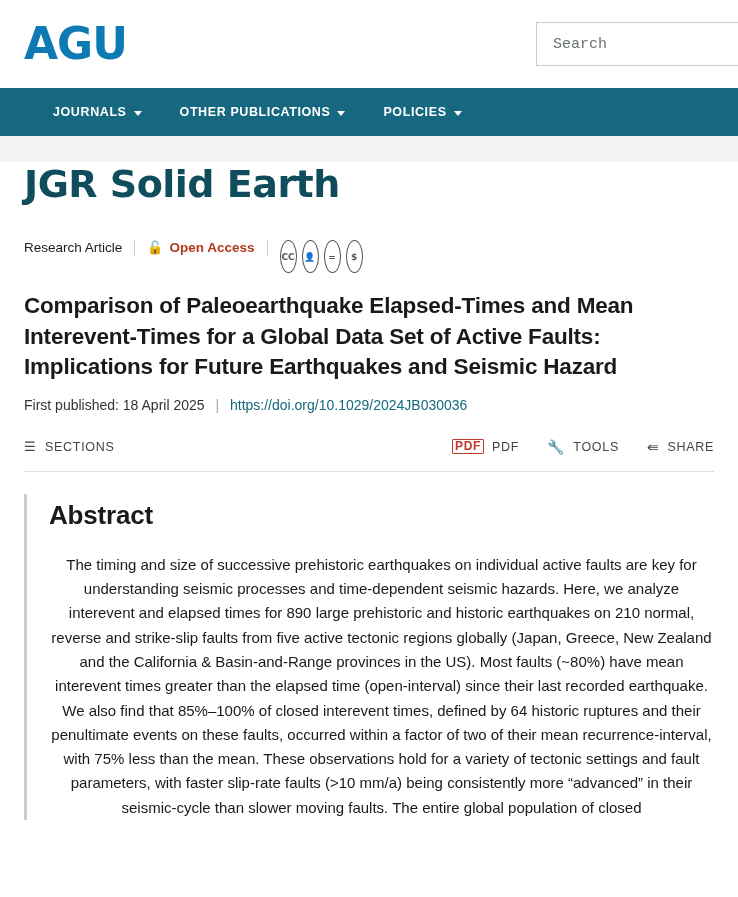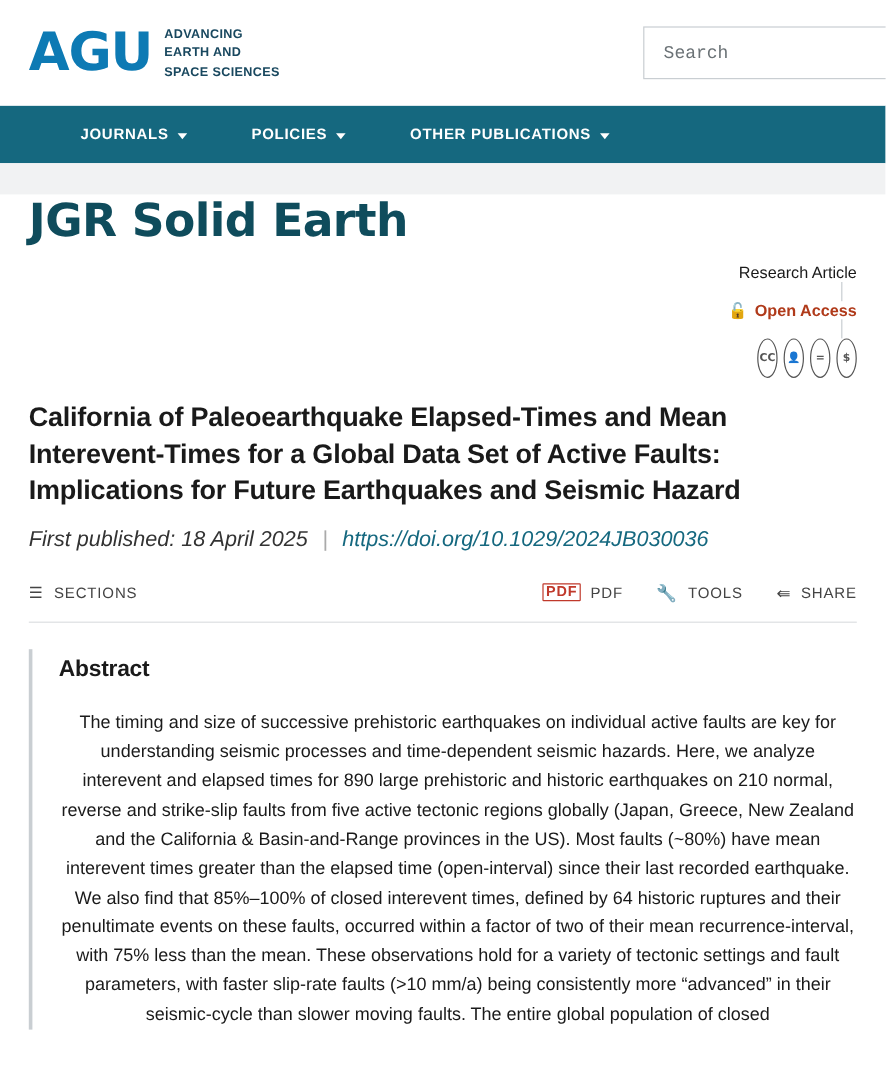--- a/index.html
+++ b/index.html
@@ -66,22 +66,22 @@
     font-family: Liberation Mono, monospace;
     background: transparent;
   }
   .search-box input::placeholder { color: #6b7276; }
 
   
   .navbar {
     background: #15687f;
     height: 48px;
     display: flex;
-    padding-left: 48px;
-    gap: 16px;
+    padding-left: 34px;
+    gap: 0;
   }
   .nav-item {
     color: #ffffff;
     font-size: 12.5px;
     font-weight: bold;
     letter-spacing: 0.6px;
     padding: 0 19px;
     height: 48px;
     display: flex;
     align-items: center;
@@ -107,25 +107,24 @@
     font-size: 38px;
     font-weight: bold;
     color: #0f4c5c;
     letter-spacing: -0.5px;
     font-family: "DejaVu Sans", sans-serif;
   }
 
   
   .meta-row {
     display: flex;
-    align-items: flex-end;
+    align-items: flex-start;
     gap: 0;
-    margin-top: 14px;
+    margin-top: 34px;
     font-size: 13.5px;
-    flex-direction: column;
   }
   .article-type { color: #1a1a1a; }
   .meta-sep {
     width: 1px;
     height: 16px;
     background: #c9ced2;
     margin: 0 12px;
   }
   .open-access {
     display: flex;
@@ -176,23 +175,22 @@
     font-size: 10px;
     padding: 1px 3px;
     border-radius: 2px;
     position: relative;
     top: -1px;
     margin: 0 2px;
   }
 
   .pubinfo {
     margin-top: 14px;
-    font-size: 18px;
+    font-size: 14px;
     color: #333;
-    font-style: italic;
   }
   .pubinfo .label { color: #333; }
   .pubinfo .pipe { color: #aaa; margin: 0 7px; }
   .pubinfo a { color: #15687f; text-decoration: none; }
 
   
   .toolbar {
     margin-top: 26px;
     display: flex;
     align-items: center;
@@ -239,62 +237,57 @@
     margin-top: 22px;
   }
   .abs-bar {
     width: 3px;
     background: #c9ced2;
     margin-right: 22px;
     align-self: stretch;
   }
   .abs-body { flex: 1; }
   h2.abstract-h {
-    font-size: 19px;
+    font-size: 26px;
     font-weight: bold;
     margin: 6px 0 0 0;
     color: #1a1a1a;
     letter-spacing: -0.2px;
   }
   .abs-text {
     margin-top: 22px;
     font-size: 15px;
     line-height: 1.62;
     color: #1a1a1a;
     text-align: center;
   }
 </style>
 </head>
 <body>
 
 <div class="header">
   <div class="logo-wrap">
     <div class="logo-mark">AGU</div>
-    <div class="logo-tagline">
-      <div>ADVANCING</div>
-      <div>EARTH AND</div>
-      <div>SPACE SCIENCES</div>
-    </div>
   </div>
   <div class="search-box">
     <input type="text" placeholder="Search" style="">
   </div>
 </div>
 
 <div class="navbar">
   <div class="nav-item">
     <span>JOURNALS</span>
     <span class="caret"></span>
   </div>
   <div class="nav-item">
+    <span>OTHER PUBLICATIONS</span>
+    <span class="caret"></span>
+  </div>
+  <div class="nav-item">
     <span>POLICIES</span>
-    <span class="caret"></span>
-  </div>
-  <div class="nav-item">
-    <span>OTHER PUBLICATIONS</span>
     <span class="caret"></span>
   </div>
 </div>
 
 <div class="grayband"></div>
 
 <div class="content">
 
   <div class="journal-title">JGR Solid Earth</div>
 
@@ -307,21 +300,21 @@
     </span>
     <span class="meta-sep"></span>
     <span class="cc-icons">
       <span class="cc-circle">CC</span>
       <span class="cc-circle">👤</span>
       <span class="cc-circle">=</span>
       <span class="cc-circle">$</span>
     </span>
   </div>
 
-  <h1 class="article-title">California of Paleoearthquake Elapsed-Times and Mean Interevent-Times for a Global Data Set of Active Faults: Implications for Future Earthquakes and Seismic Hazard</h1>
+  <h1 class="article-title">Comparison of Paleoearthquake Elapsed-Times and Mean Interevent-Times for a Global Data Set of Active Faults: Implications for Future Earthquakes and Seismic Hazard</h1>
 
 
   <div class="pubinfo">
     <span class="label">First published:</span>
     <span>18 April 2025</span>
     <span class="pipe">|</span>
     <a href="#">https://doi.org/10.1029/2024JB030036</a>
   </div>
 
   <div class="toolbar">

